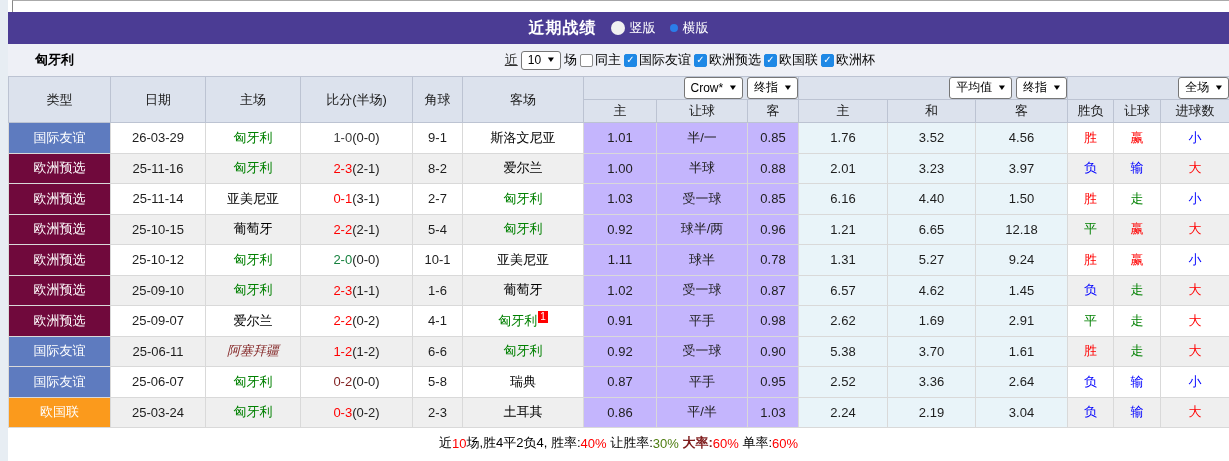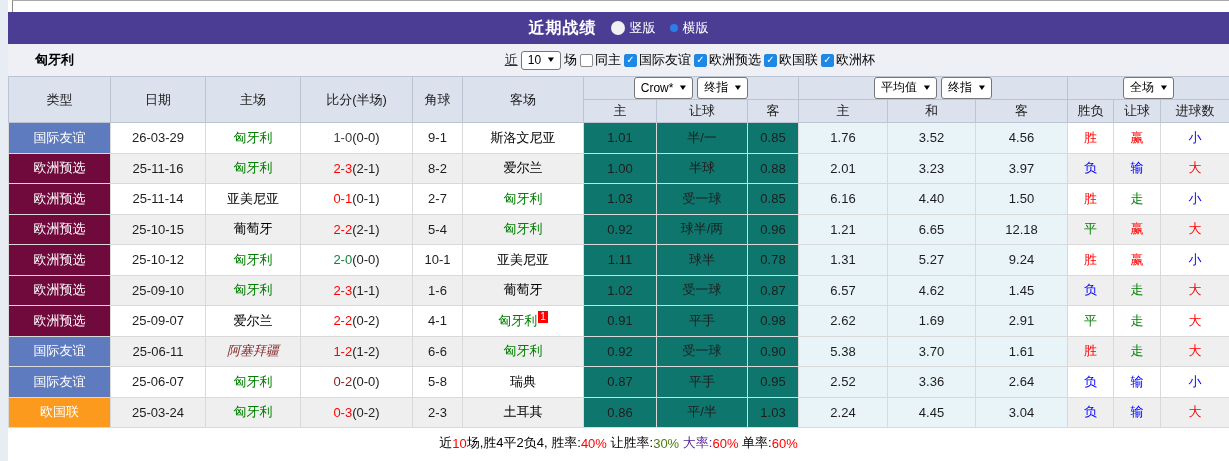--- a/index.html
+++ b/index.html
@@ -38,25 +38,25 @@
   .cbox.checked { background:#1e88e5; border-color:#1e88e5; }
   .cbox.checked .mark { display:block; }
 
   
   table { border-collapse:collapse; table-layout:fixed; width:1221px; }
   thead th, thead td { background:#dce2ed; border:1px solid #bcc3d2; font-weight:normal;
                        font-size:13px; color:#1a1a1a; text-align:center; padding:0; }
   .hrow1 td { height:23px; }
   .hrow2 th { height:23px; }
   .sel-cell { vertical-align:middle; }
-  .sel-wrap { display:flex; justify-content:center; gap:4px; }
+  .sel-wrap { display:flex; justify-content:flex-end; gap:4px; }
   tbody td { border:1px solid #d9d9d9; height:30.5px; text-align:center; font-size:13px;
              color:#1d1d1d; padding:0; background:#fff; }
   tbody tr.alt td { background:#efefef; }
-  tbody tr td.cell-crow { background:#0f766e; }
+  tbody tr td.cell-crow { background:#c4b5fd; }
   tbody tr td.cell-avg  { background:#e9f4f9; }
   td.type-cell { color:#fff; }
   .score-half { color:#222; }
   .sup { display:inline-block; background:#ff0000; color:#fff; font-size:10px; line-height:12px;
          padding:0 2px; margin-left:1px; vertical-align:super; }
   .sup:empty { display:none; }
 
   
   .summary { height:30px; display:flex; align-items:center; justify-content:center; font-size:13px; color:#000; background:#fff; }
 </style>
@@ -232,21 +232,21 @@
       <td class="cell-avg">3.97</td>
       <td style="color: rgb(0, 0, 255);">负</td>
       <td style="color: rgb(0, 0, 255);">输</td>
       <td style="color: rgb(255, 0, 0);">大</td>
     </tr>
         <tr class="data-row">
       <td class="type-cell" style="background: rgb(112, 9, 60);">欧洲预选</td>
       <td>25-11-14</td>
       <td style="color: rgb(0, 0, 0);">亚美尼亚</td>
       <td>
-        <span class="score-main" style="color:#ff0000">0-1</span><span class="score-half">(0-1)</span>
+        <span class="score-main" style="color:#ff0000">0-1</span><span class="score-half">(3-1)</span>
       </td>
       <td>2-7</td>
       <td>
         <span style="color: rgb(0, 128, 0);">匈牙利</span>
       </td>
       <td class="cell-crow">1.03</td>
       <td class="cell-crow">受一球</td>
       <td class="cell-crow">0.85</td>
       <td class="cell-avg">6.16</td>
       <td class="cell-avg">4.40</td>
@@ -389,35 +389,35 @@
         <span class="score-main" style="color:#ff0000">0-3</span><span class="score-half">(0-2)</span>
       </td>
       <td>2-3</td>
       <td>
         <span style="color: rgb(0, 0, 0);">土耳其</span>
       </td>
       <td class="cell-crow">0.86</td>
       <td class="cell-crow">平/半</td>
       <td class="cell-crow">1.03</td>
       <td class="cell-avg">2.24</td>
-      <td class="cell-avg">4.45</td>
+      <td class="cell-avg">2.19</td>
       <td class="cell-avg">3.04</td>
       <td style="color: rgb(0, 0, 255);">负</td>
       <td style="color: rgb(0, 0, 255);">输</td>
       <td style="color: rgb(255, 0, 0);">大</td>
     </tr>
       </tbody>
   </table>
 
   <div class="summary">
       <span style="color: rgb(0, 0, 0); white-space: pre;">近</span>
       <span style="color: rgb(255, 0, 0); white-space: pre;">10</span>
       <span style="color: rgb(0, 0, 0); white-space: pre;">场,胜4平2负4, 胜率:</span>
       <span style="color: rgb(255, 0, 0); white-space: pre;">40%</span>
       <span style="color: rgb(0, 0, 0); white-space: pre;"> 让胜率:</span>
       <span style="color: #4d7c0f; white-space: pre;">30%</span>
-      <span style="color: #4c1d95; white-space: pre;"> 大率:</span>
+      <span style="color: #7f1d1d; white-space: pre; font-weight: bold;"> 大率:</span>
       <span style="color: rgb(255, 0, 0); white-space: pre;">60%</span>
       <span style="color: rgb(0, 0, 0); white-space: pre;"> 单率:</span>
       <span style="color: rgb(255, 0, 0); white-space: pre;">60%</span>
     </div>
 
 </div>
 
 </body></html>

